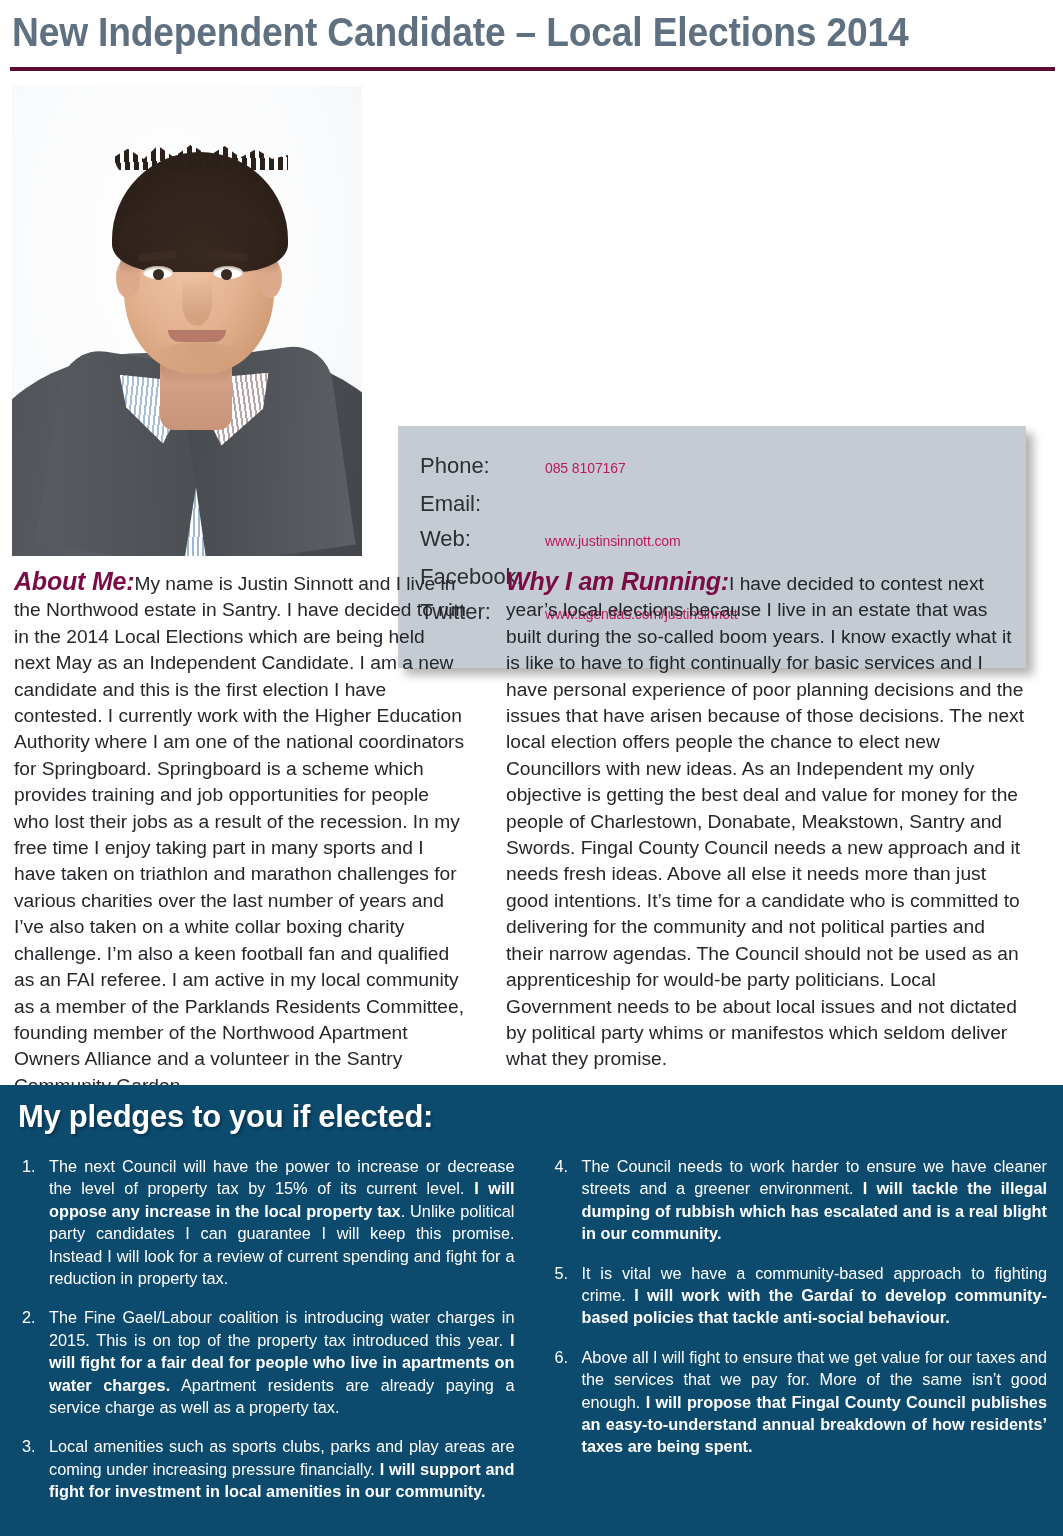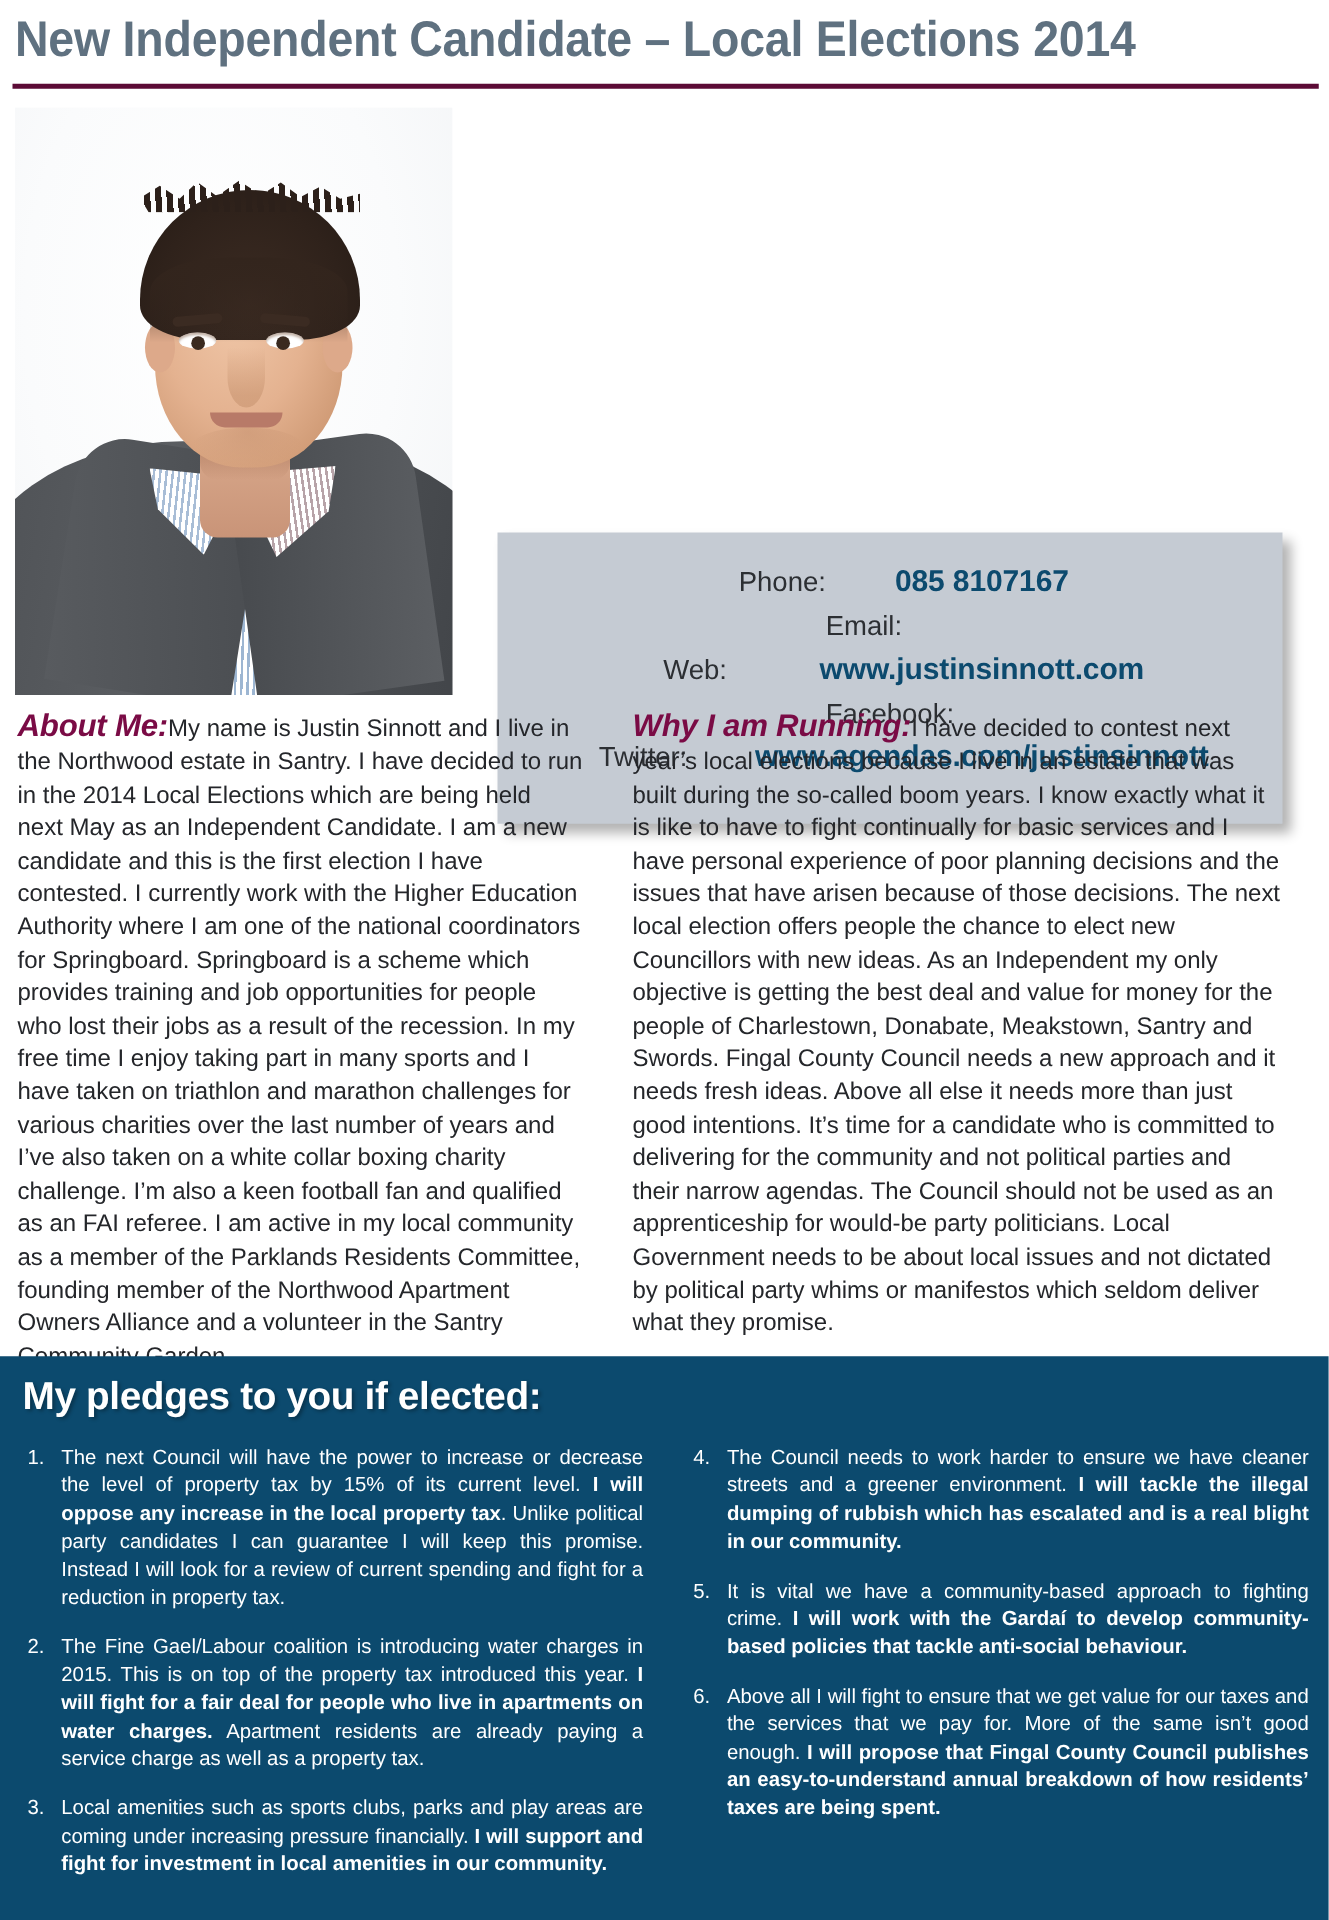--- a/index.html
+++ b/index.html
@@ -307,36 +307,35 @@
     width: 628px;
     background: #c5cbd3;
     box-shadow: 7px 7px 9px rgba(0,0,0,0.30);
     padding: 24px 0 22px 22px;
     box-sizing: border-box;
   }
   .contact-row {
     display: flex;
     align-items: baseline;
     margin-bottom: 4px;
-    justify-content: center;
   }
   .contact-row:last-child { margin-bottom: 16px; }
   .contact-label {
     width: 125px;
     flex: 0 0 125px;
     font-size: 22px;
     line-height: 31px;
     color: #2c2f33;
     font-weight: normal;
   }
   .contact-value {
-    font-size: 24px;
+    font-size: 14px;
     line-height: 31px;
-    color: #0c4a6e;
-    font-weight: bold;
+    color: #be185d;
+    font-weight: normal;
     letter-spacing: -0.1px;
   }
 
   
   .body-cols {
     position: absolute;
     left: 0;
     top: 568px;
     width: 1063px;
     height: 512px;

